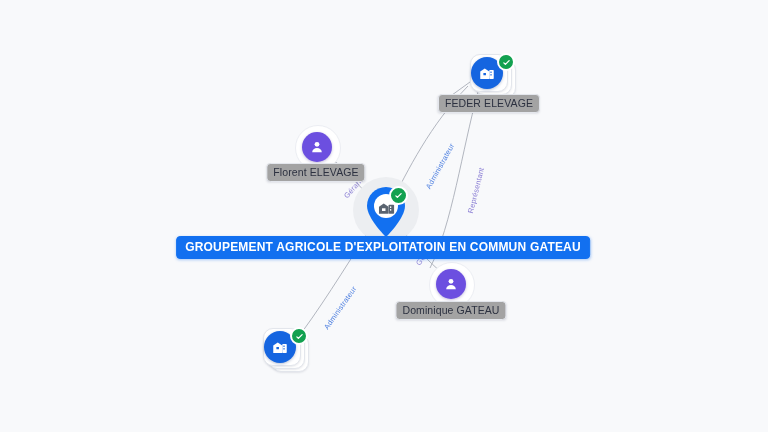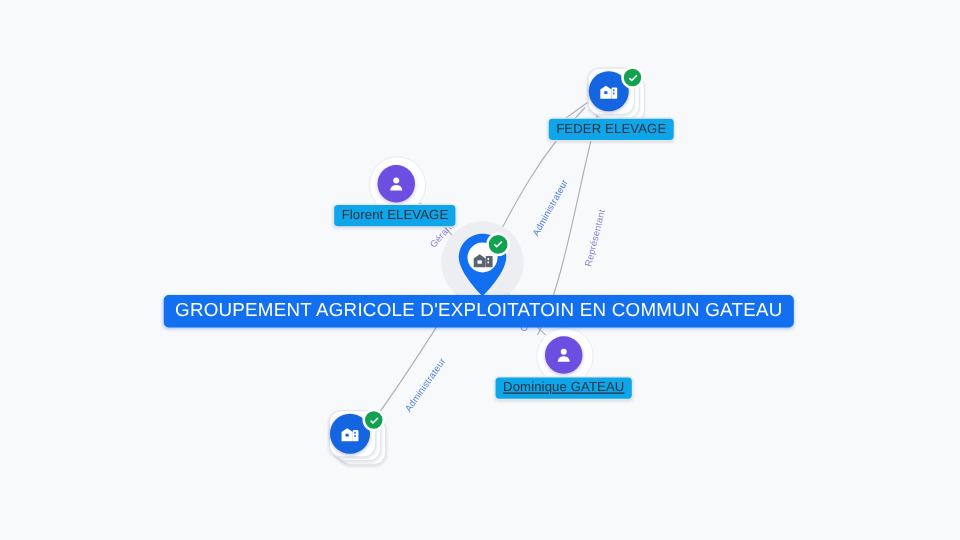--- a/index.html
+++ b/index.html
@@ -150,35 +150,35 @@
     display: flex;
     align-items: center;
     justify-content: center;
   }
 
   
   .label {
     position: absolute;
     transform: translateX(-50%);
     white-space: nowrap;
-    background: #0ea5e9;
+    background: #a3a3a3;
     border: 1px solid #e4e7ed;
     border-radius: 4px;
     padding: 2px 6px 3px 6px;
     font-size: 10.5px;
     color: #2c3140;
     box-shadow: 0 1px 2px rgba(30,40,70,.10);
     letter-spacing: .1px;
   }
   .label.primary {
     background: #1270f0;
     border-color: #1270f0;
     color: #ffffff;
-    font-size: 15px;
-    font-weight: normal;
+    font-size: 12px;
+    font-weight: bold;
     letter-spacing: .2px;
     padding: 3px 8px 4px 8px;
     border-radius: 4px;
     box-shadow: 0 1px 3px rgba(18,112,240,.35);
     z-index: 60;
   }
 
   
   .edge-label {
     position: absolute;
@@ -287,21 +287,21 @@
     <div class="wrap">
       <div class="halo"></div>
       <div class="disc">
         <svg width="16" height="16" viewBox="0 0 24 24" fill="none">
           <circle cx="12" cy="8" r="3.6" fill="#ffffff"></circle>
           <path d="M4.8 20c0-3.9 3.2-6.4 7.2-6.4s7.2 2.5 7.2 6.4z" fill="#ffffff"></path>
         </svg>
       </div>
     </div>
   </div>
-  <div class="label" style="left:451px; top:301px;text-decoration:underline;">Dominique GATEAU</div>
+  <div class="label" style="left:451px; top:301px;">Dominique GATEAU</div>
 
   <div class="node pin-node" style="left:386px; top:212px;">
     <div class="pin-wrap">
       <div class="pin-glow"></div>
       <svg class="pin-svg" width="46" height="54" viewBox="0 0 46 54">
         <path d="M23 2C12.5 2 4 10.4 4 20.8 4 33.6 23 52 23 52s19-18.4 19-31.2C42 10.4 33.5 2 23 2z" fill="#1270f0"></path>
         <circle cx="23" cy="21" r="12" fill="#ffffff"></circle>
       </svg>
       <div class="pin-icon">
         <svg width="19" height="19" viewBox="0 0 24 24" fill="none">

